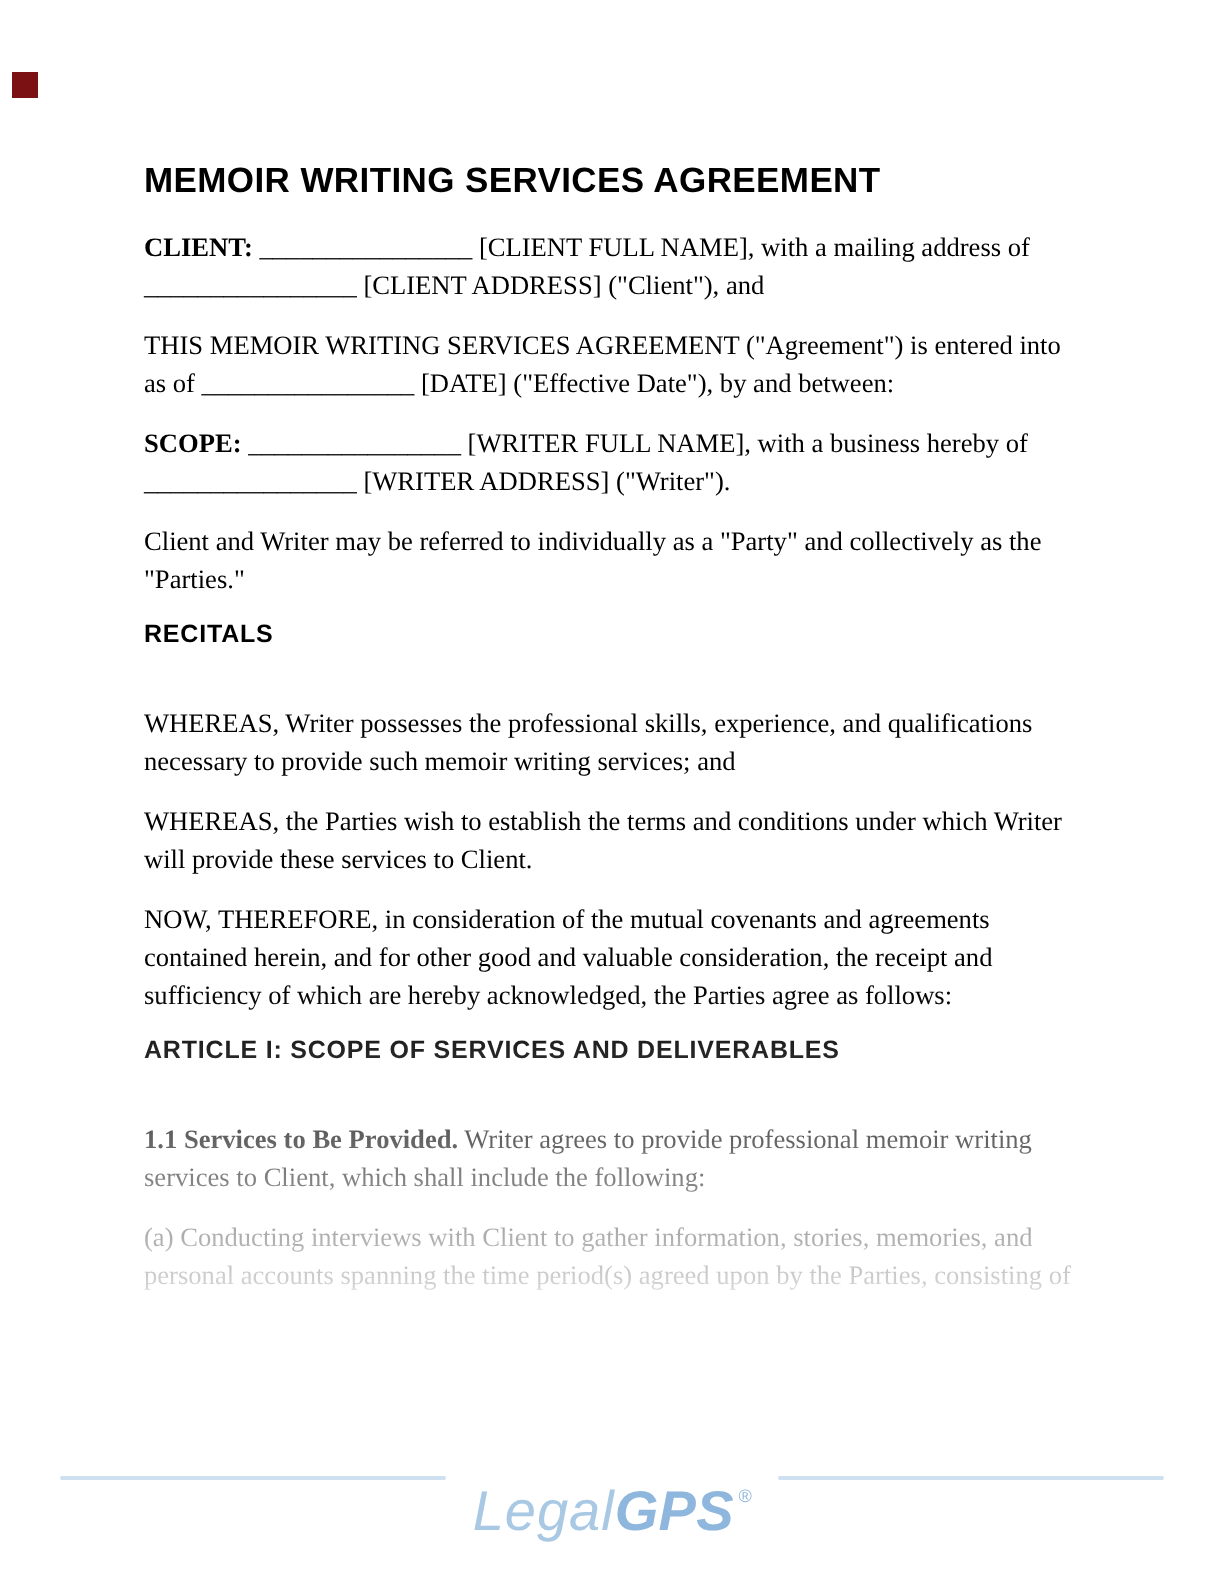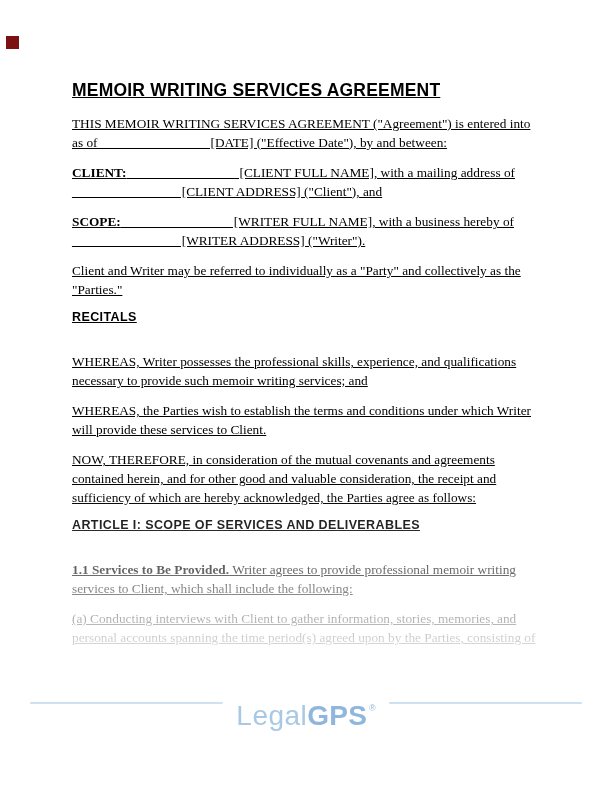--- a/index.html
+++ b/index.html
@@ -8,21 +8,21 @@
     width:612px;height:792px;
     background:#ffffff;
     overflow:hidden;
     font-family:"Liberation Serif","DejaVu Serif",serif;
   }
   .corner-marker{
     position:absolute;left:6px;top:36px;
     width:13px;height:13px;
   }
   .content{
-    position:absolute;left:72px;top:80px;width:468px;text-decoration:underline;
+    position:absolute;left:72px;top:80px;width:468px;
   }
   .doc-title{
     font-family:"Liberation Sans","DejaVu Sans",sans-serif;
     font-weight:bold;font-size:17.5px;line-height:21px;
     letter-spacing:.2px;color:#000;
     margin:0 0 13px 0;
   }
   .doc-body p{
     margin:0 0 11px 0;
     font-size:13.3px;line-height:19px;color:#000;
@@ -39,21 +39,21 @@
     background:linear-gradient(to bottom,
       rgba(255,255,255,0) 0%,
       rgba(255,255,255,0.2) 22%,
       rgba(255,255,255,0.5) 45%,
       rgba(255,255,255,0.85) 72%,
       #ffffff 96%, #ffffff 100%);
     pointer-events:none;
   }
   .footer{
     position:absolute;left:30px;right:30px;top:702px;
-    display:flex;align-items:flex-start;gap:13px;
+    display:flex;align-items:center;gap:13px;font-style:italic;
   }
   .footer .rule{flex:1;height:2px;border-radius:1px;}
   .brand{
     font-family:"Liberation Sans","DejaVu Sans",sans-serif;
     font-size:28px;line-height:1;
     display:flex;align-items:baseline;
     padding-bottom:6px;
   }
   .brand-light{font-weight:400;letter-spacing:.5px;}
   .brand-bold{font-weight:700;letter-spacing:.2px;}
@@ -65,39 +65,39 @@
 </head>
 <body>
 
 <div class="page">
 
   <div class="corner-marker" style="background: rgb(123, 17, 19);"></div>
 
   <div class="content">
     <h1 class="doc-title">MEMOIR WRITING SERVICES AGREEMENT</h1>
     <div class="doc-body">
+        <p><strong>CLIENT:</strong><span> ________________ [CLIENT FULL NAME], with a mailing address of ________________ [CLIENT ADDRESS] ("Client"), and</span></p>
         <p><span>THIS MEMOIR WRITING SERVICES AGREEMENT ("Agreement") is entered into as of ________________ [DATE] ("Effective Date"), by and between:</span></p>
-        <p><strong>CLIENT:</strong><span> ________________ [CLIENT FULL NAME], with a mailing address of ________________ [CLIENT ADDRESS] ("Client"), and</span></p>
         <p><strong>SCOPE:</strong><span> ________________ [WRITER FULL NAME], with a business hereby of ________________ [WRITER ADDRESS] ("Writer").</span></p>
         <p><span>Client and Writer may be referred to individually as a "Party" and collectively as the "Parties."</span></p>
         <h2 class="sec-heading">RECITALS</h2>
         <p><span>WHEREAS, Writer possesses the professional skills, experience, and qualifications necessary to provide such memoir writing services; and</span></p>
         <p><span>WHEREAS, the Parties wish to establish the terms and conditions under which Writer will provide these services to Client.</span></p>
         <p><span>NOW, THEREFORE, in consideration of the mutual covenants and agreements contained herein, and for other good and valuable consideration, the receipt and sufficiency of which are hereby acknowledged, the Parties agree as follows:</span></p>
         <h2 class="sec-heading">ARTICLE I: SCOPE OF SERVICES AND DELIVERABLES</h2>
         <p><strong>1.1 Services to Be Provided.</strong><span> Writer agrees to provide professional memoir writing services to Client, which shall include the following:</span></p>
         <p><span>(a) Conducting interviews with Client to gather information, stories, memories, and personal accounts spanning the time period(s) agreed upon by the Parties, consisting of</span></p>
       </div>
   </div>
 
   <div class="fade-overlay"></div>
 
   <div class="footer">
     <div class="rule" style="background: rgb(207, 225, 241);"></div>
     <div class="brand">
       <span class="brand-light" style="color: rgb(169, 200, 228);">Legal</span>
-        <span class="brand-bold" style="color: rgb(143, 183, 221);">GPS</span>
+        <span class="brand-bold" style="color: rgb(143, 183, 221); margin-top: 40px;">GPS</span>
         <span class="brand-reg" style="color: rgb(143, 183, 221);">®</span>
     </div>
     <div class="rule" style="background: rgb(207, 225, 241);"></div>
   </div>
 
 </div>
 
 </body></html>

